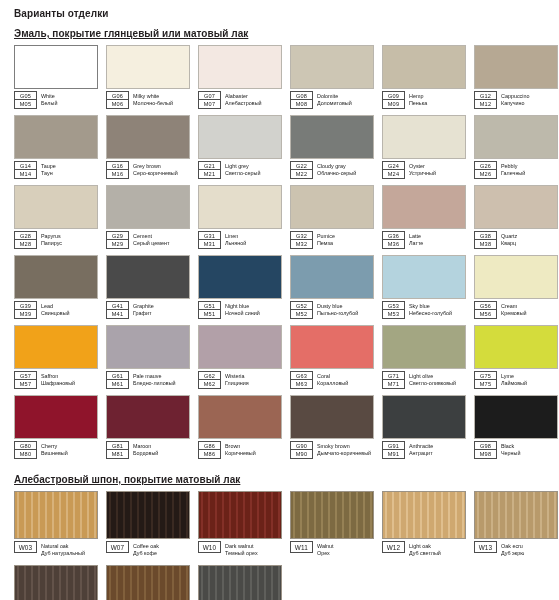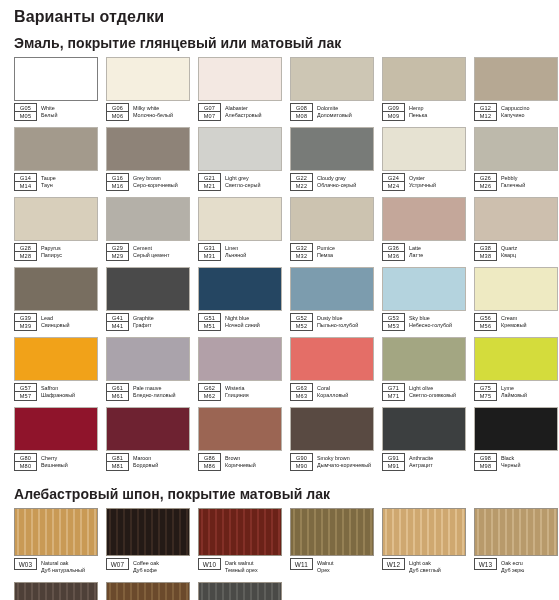--- a/index.html
+++ b/index.html
@@ -11,32 +11,33 @@
     overflow: hidden;
   }
   #page {
     position: relative;
     width: 559px;
     height: 600px;
     background: #ffffff;
     padding: 0 6px;
   }
   .page-title {
-    font-size: 16px;
+    font-size: 10px;
     font-weight: bold;
     color: #231f20;
     margin: 8px 0 0 8px;
     letter-spacing: 0.1px;
   }
   .section-title {
-    font-size: 14px;
+    font-size: 10px;
     font-weight: bold;
     color: #231f20;
     margin: 9px 0 6px 8px;
     letter-spacing: 0.05px;
+    text-decoration: underline;
   }
   .grid {
     display: grid;
     grid-template-columns: repeat(6, 84px);
     column-gap: 8px;
     row-gap: 0px;
     margin-left: 8px;
   }
   .grid.veneer {
     grid-template-columns: repeat(6, 84px);

